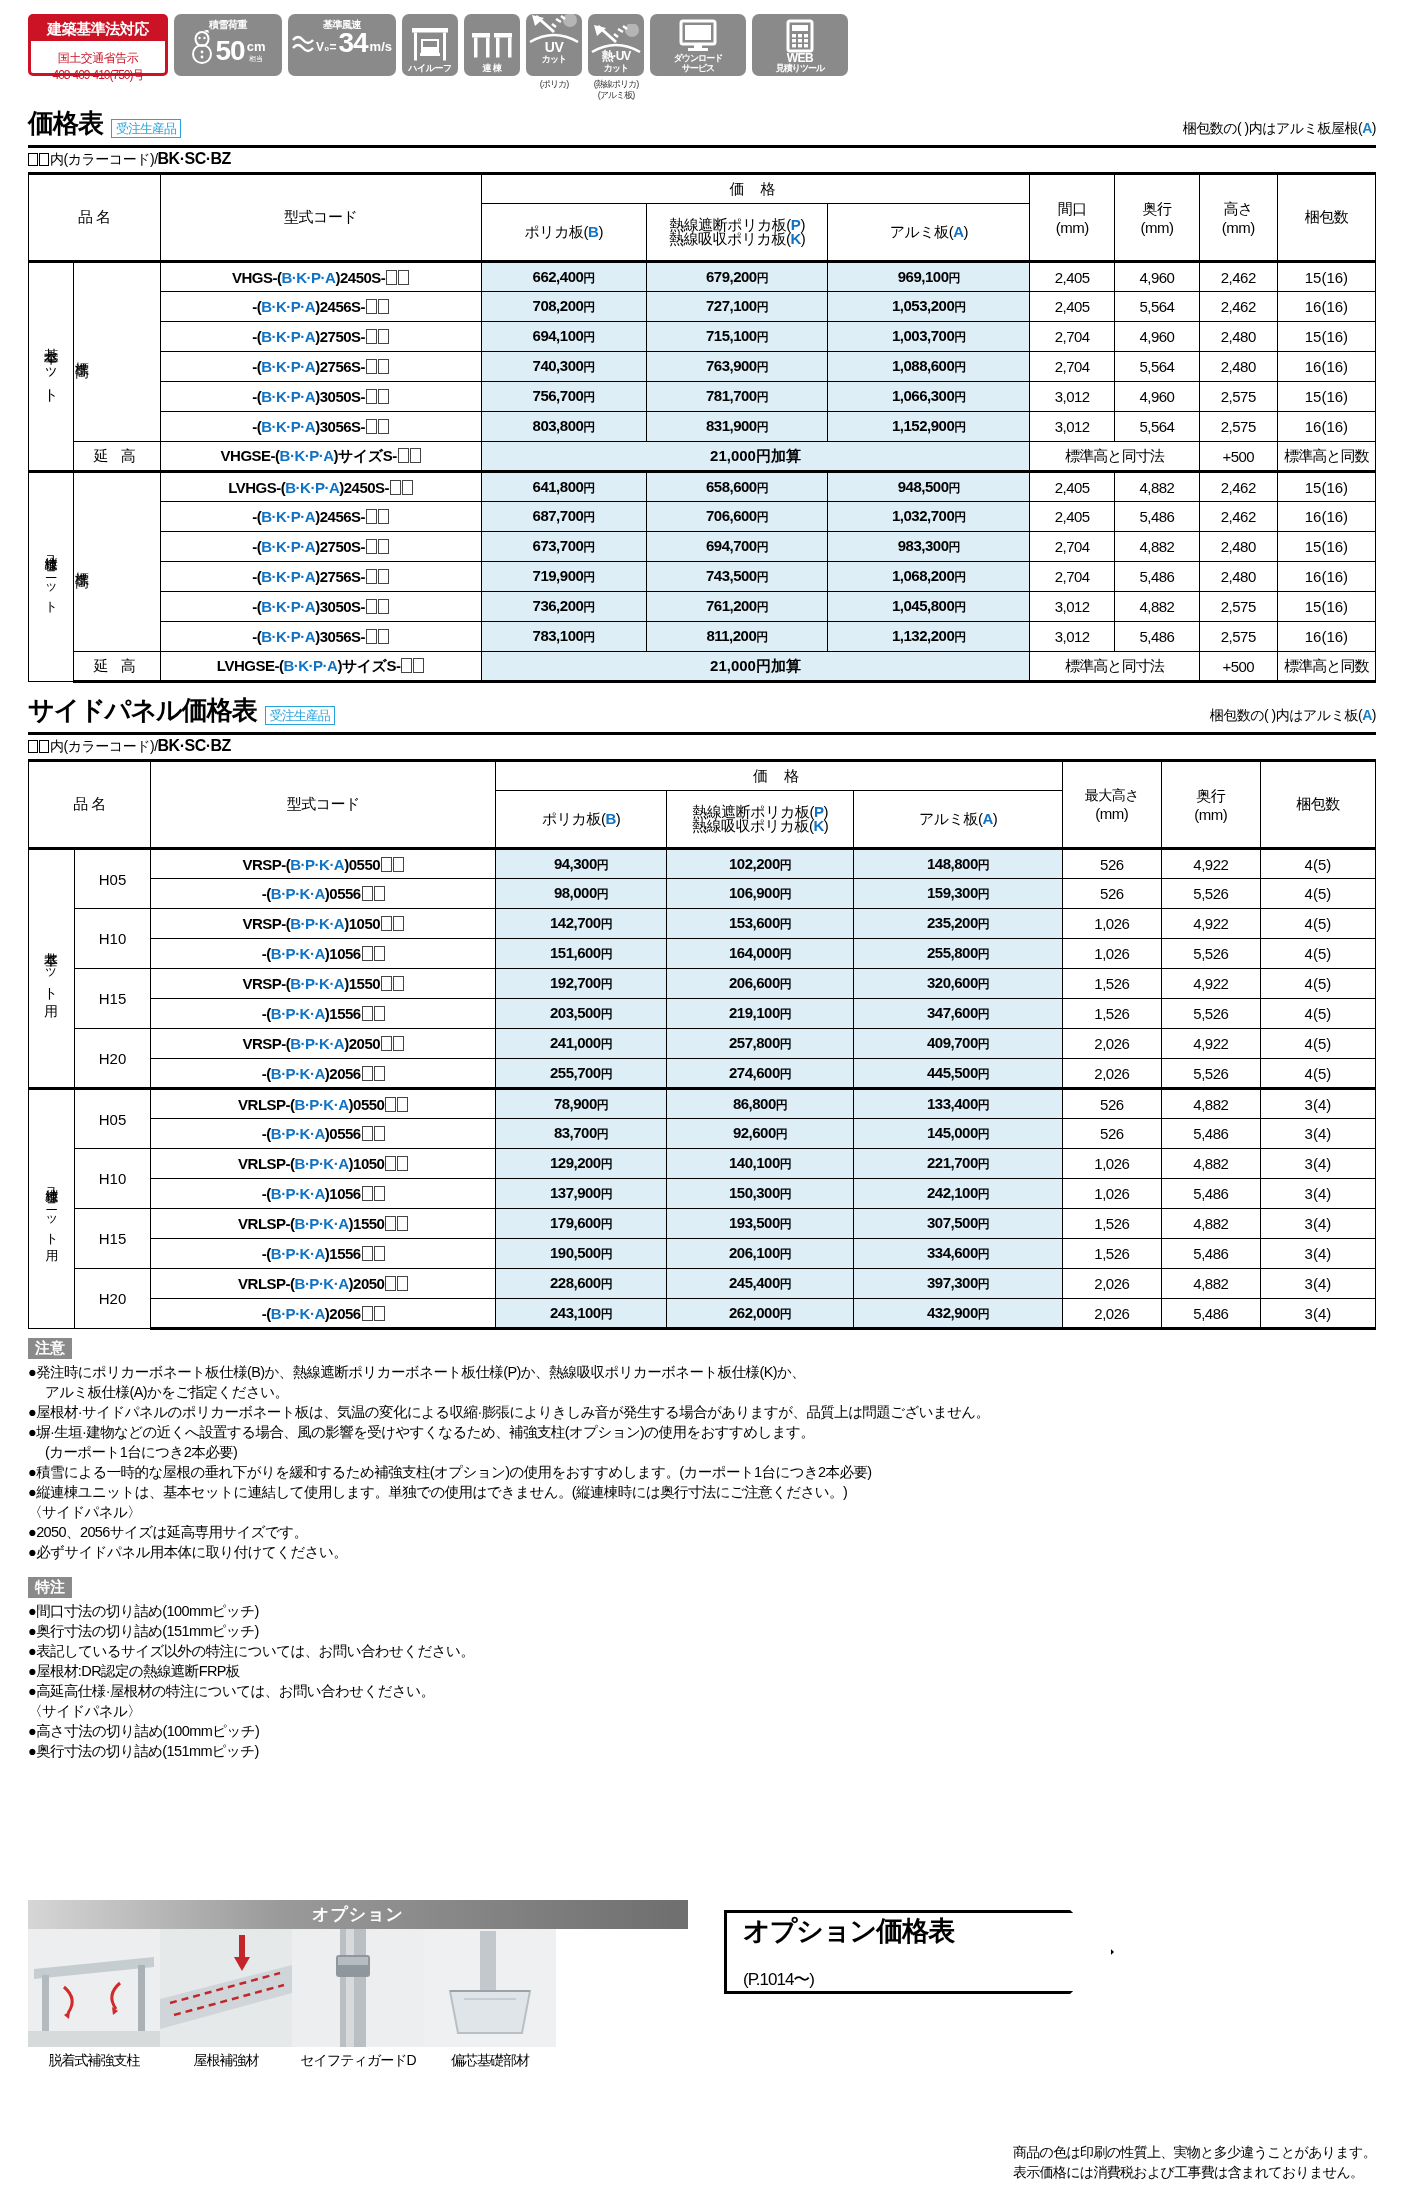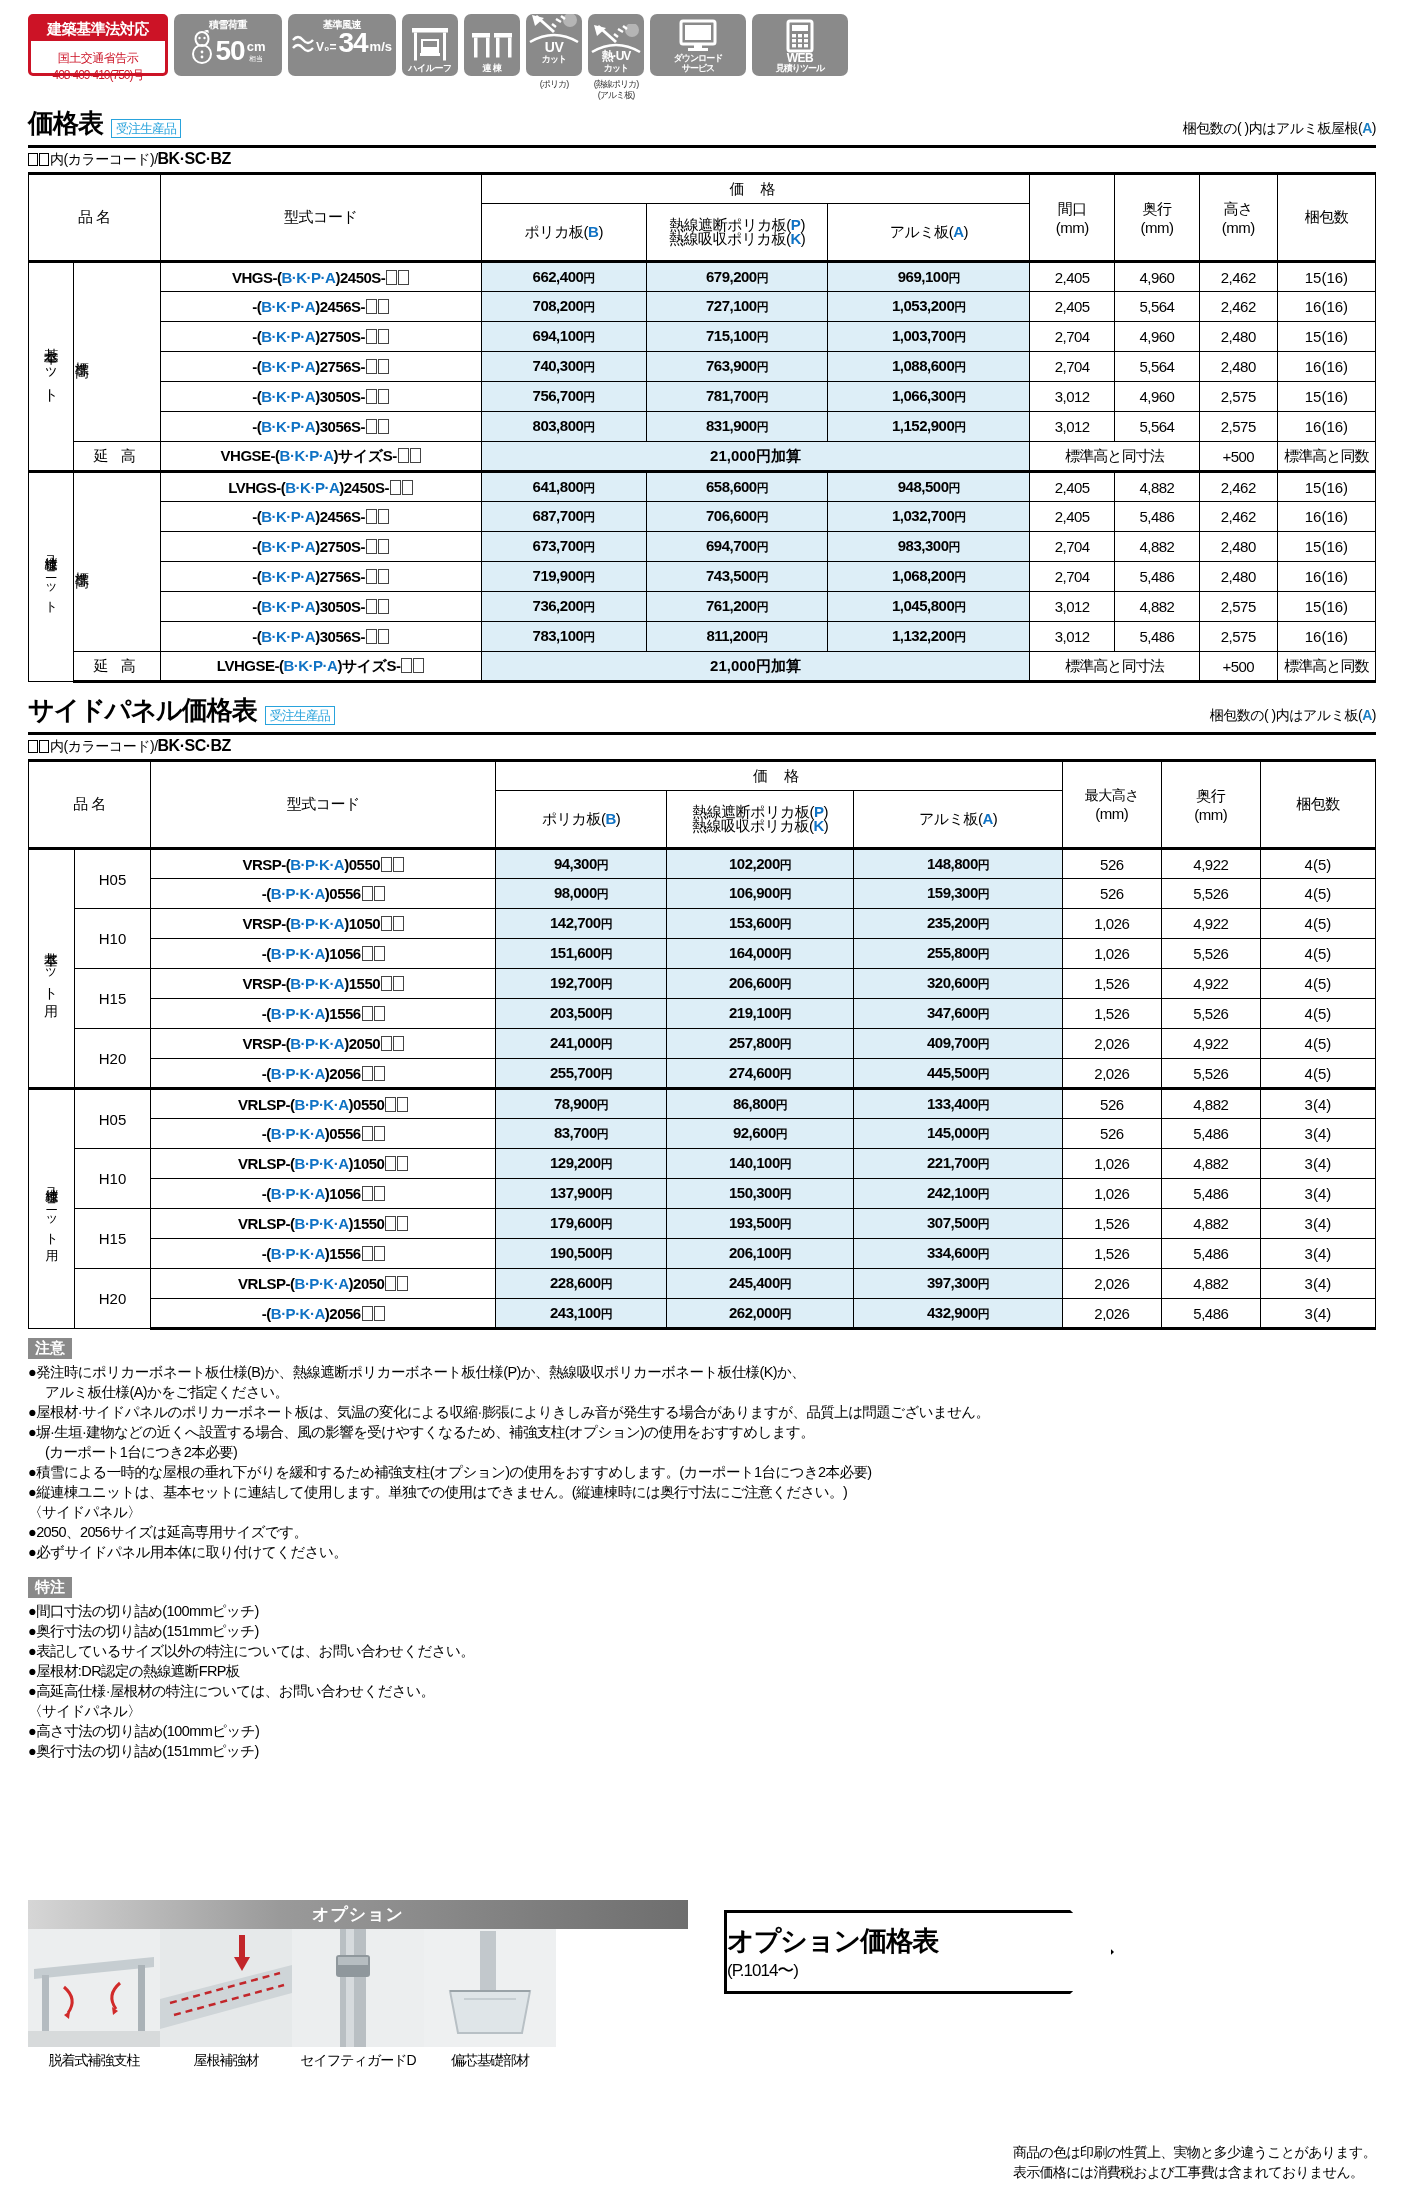--- a/index.html
+++ b/index.html
@@ -137,21 +137,21 @@
   .thumbs { display:flex; }
   .thumb { width:132px; }
   .thumb .img { height:118px; border:0; background:#eef0f1; position:relative; overflow:hidden;}
   .thumb .lbl { text-align:center; font-size:14px; padding-top:5px; letter-spacing:-1px;}
 
   .optprice {
     margin-left:36px; position:relative; width:420px; padding-top:10px;
   }
   .arrowbox {
     position:relative; background:#fff; border:3px solid #000; height:84px; width:390px;
-    display:flex; flex-direction:column; justify-content:center; padding-left:0;
+    display:flex; flex-direction:column; justify-content:space-between; padding-left:16px;
     clip-path: polygon(0 0, calc(100% - 44px) 0, 100% 50%, calc(100% - 44px) 100%, 0 100%);
   }
   .arrowbox .t1 { font-size:27px; font-weight:bold; letter-spacing:-1px;}
   .arrowbox .t2 { font-size:17px; letter-spacing:-1px;}
   .bottom-note { position:absolute; right:28px; bottom:14px; text-align:left; font-size:14px; line-height:20px; letter-spacing:-0.7px;}
 </style>
 </head>
 <body>
 
 <div class="page">

